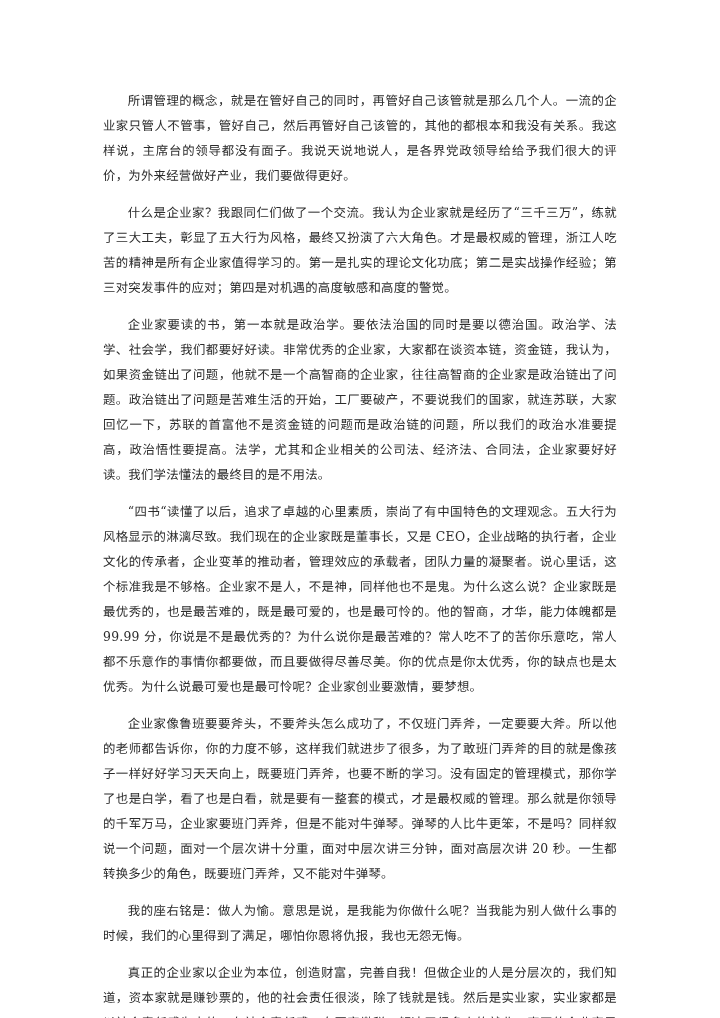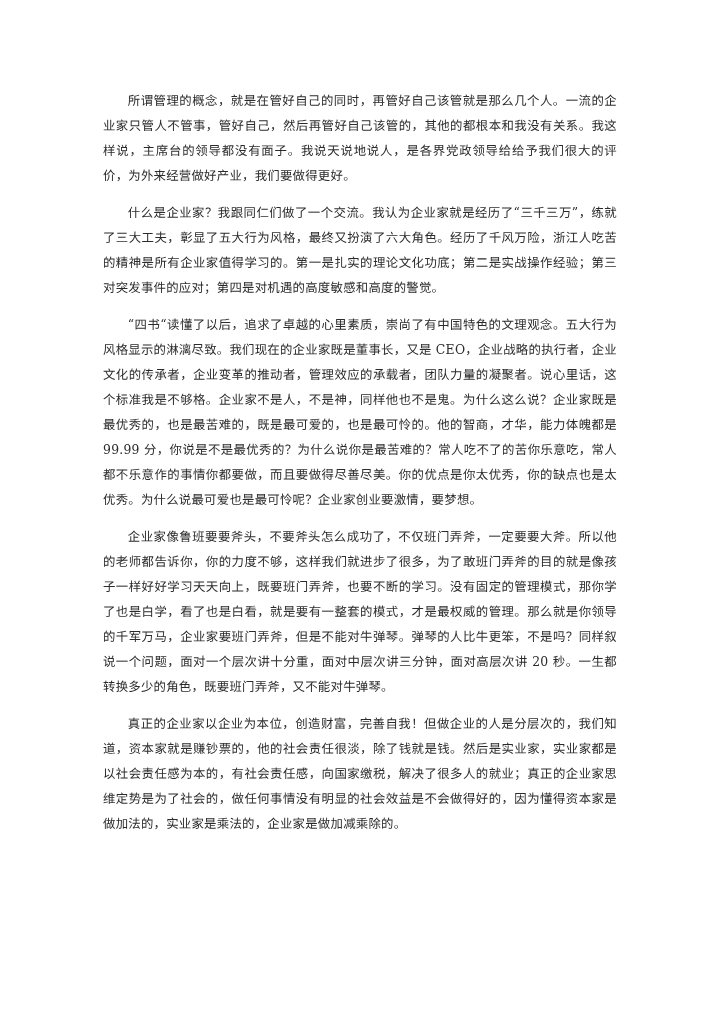--- a/index.html
+++ b/index.html
@@ -40,18 +40,20 @@
   p.para:last-child {
     margin-bottom: 0;
   }
 </style>
 </head>
 <body>
 
 <div class="page">
   <div class="doc-body">
     <p class="para">所谓管理的概念，就是在管好自己的同时，再管好自己该管就是那么几个人。一流的企业家只管人不管事，管好自己，然后再管好自己该管的，其他的都根本和我没有关系。我这样说，主席台的领导都没有面子。我说天说地说人，是各界党政领导给给予我们很大的评价，为外来经营做好产业，我们要做得更好。</p>
-    <p class="para">什么是企业家？我跟同仁们做了一个交流。我认为企业家就是经历了“三千三万”，练就了三大工夫，彰显了五大行为风格，最终又扮演了六大角色。经历了千风万险，浙江人吃苦的精神是所有企业家值得学习的。第一是扎实的理论文化功底；第二是实战操作经验；第三对突发事件的应对；第四是对机遇的高度敏感和高度的警觉。</p>
+    <p class="para">什么是企业家？我跟同仁们做了一个交流。我认为企业家就是经历了“三千三万”，练就了三大工夫，彰显了五大行为风格，最终又扮演了六大角色。才是最权威的管理，浙江人吃苦的精神是所有企业家值得学习的。第一是扎实的理论文化功底；第二是实战操作经验；第三对突发事件的应对；第四是对机遇的高度敏感和高度的警觉。</p>
+    <p class="para">企业家要读的书，第一本就是政治学。要依法治国的同时是要以德治国。政治学、法学、社会学，我们都要好好读。非常优秀的企业家，大家都在谈资本链，资金链，我认为，如果资金链出了问题，他就不是一个高智商的企业家，往往高智商的企业家是政治链出了问题。政治链出了问题是苦难生活的开始，工厂要破产，不要说我们的国家，就连苏联，大家回忆一下，苏联的首富他不是资金链的问题而是政治链的问题，所以我们的政治水准要提高，政治悟性要提高。法学，尤其和企业相关的公司法、经济法、合同法，企业家要好好读。我们学法懂法的最终目的是不用法。</p>
     <p class="para">“四书“读懂了以后，追求了卓越的心里素质，崇尚了有中国特色的文理观念。五大行为风格显示的淋漓尽致。我们现在的企业家既是董事长，又是 CEO，企业战略的执行者，企业文化的传承者，企业变革的推动者，管理效应的承载者，团队力量的凝聚者。说心里话，这个标准我是不够格。企业家不是人，不是神，同样他也不是鬼。为什么这么说？企业家既是最优秀的，也是最苦难的，既是最可爱的，也是最可怜的。他的智商，才华，能力体魄都是 99.99 分，你说是不是最优秀的？为什么说你是最苦难的？常人吃不了的苦你乐意吃，常人都不乐意作的事情你都要做，而且要做得尽善尽美。你的优点是你太优秀，你的缺点也是太优秀。为什么说最可爱也是最可怜呢？企业家创业要激情，要梦想。</p>
     <p class="para">企业家像鲁班要要斧头，不要斧头怎么成功了，不仅班门弄斧，一定要要大斧。所以他的老师都告诉你，你的力度不够，这样我们就进步了很多，为了敢班门弄斧的目的就是像孩子一样好好学习天天向上，既要班门弄斧，也要不断的学习。没有固定的管理模式，那你学了也是白学，看了也是白看，就是要有一整套的模式，才是最权威的管理。那么就是你领导的千军万马，企业家要班门弄斧，但是不能对牛弹琴。弹琴的人比牛更笨，不是吗？同样叙说一个问题，面对一个层次讲十分重，面对中层次讲三分钟，面对高层次讲 20 秒。一生都转换多少的角色，既要班门弄斧，又不能对牛弹琴。</p>
+    <p class="para">我的座右铭是：做人为愉。意思是说，是我能为你做什么呢？当我能为别人做什么事的时候，我们的心里得到了满足，哪怕你恩将仇报，我也无怨无悔。</p>
     <p class="para">真正的企业家以企业为本位，创造财富，完善自我！但做企业的人是分层次的，我们知道，资本家就是赚钞票的，他的社会责任很淡，除了钱就是钱。然后是实业家，实业家都是以社会责任感为本的，有社会责任感，向国家缴税，解决了很多人的就业；真正的企业家思维定势是为了社会的，做任何事情没有明显的社会效益是不会做得好的，因为懂得资本家是做加法的，实业家是乘法的，企业家是做加减乘除的。</p>
   </div>
 </div>
 
 </body></html>

